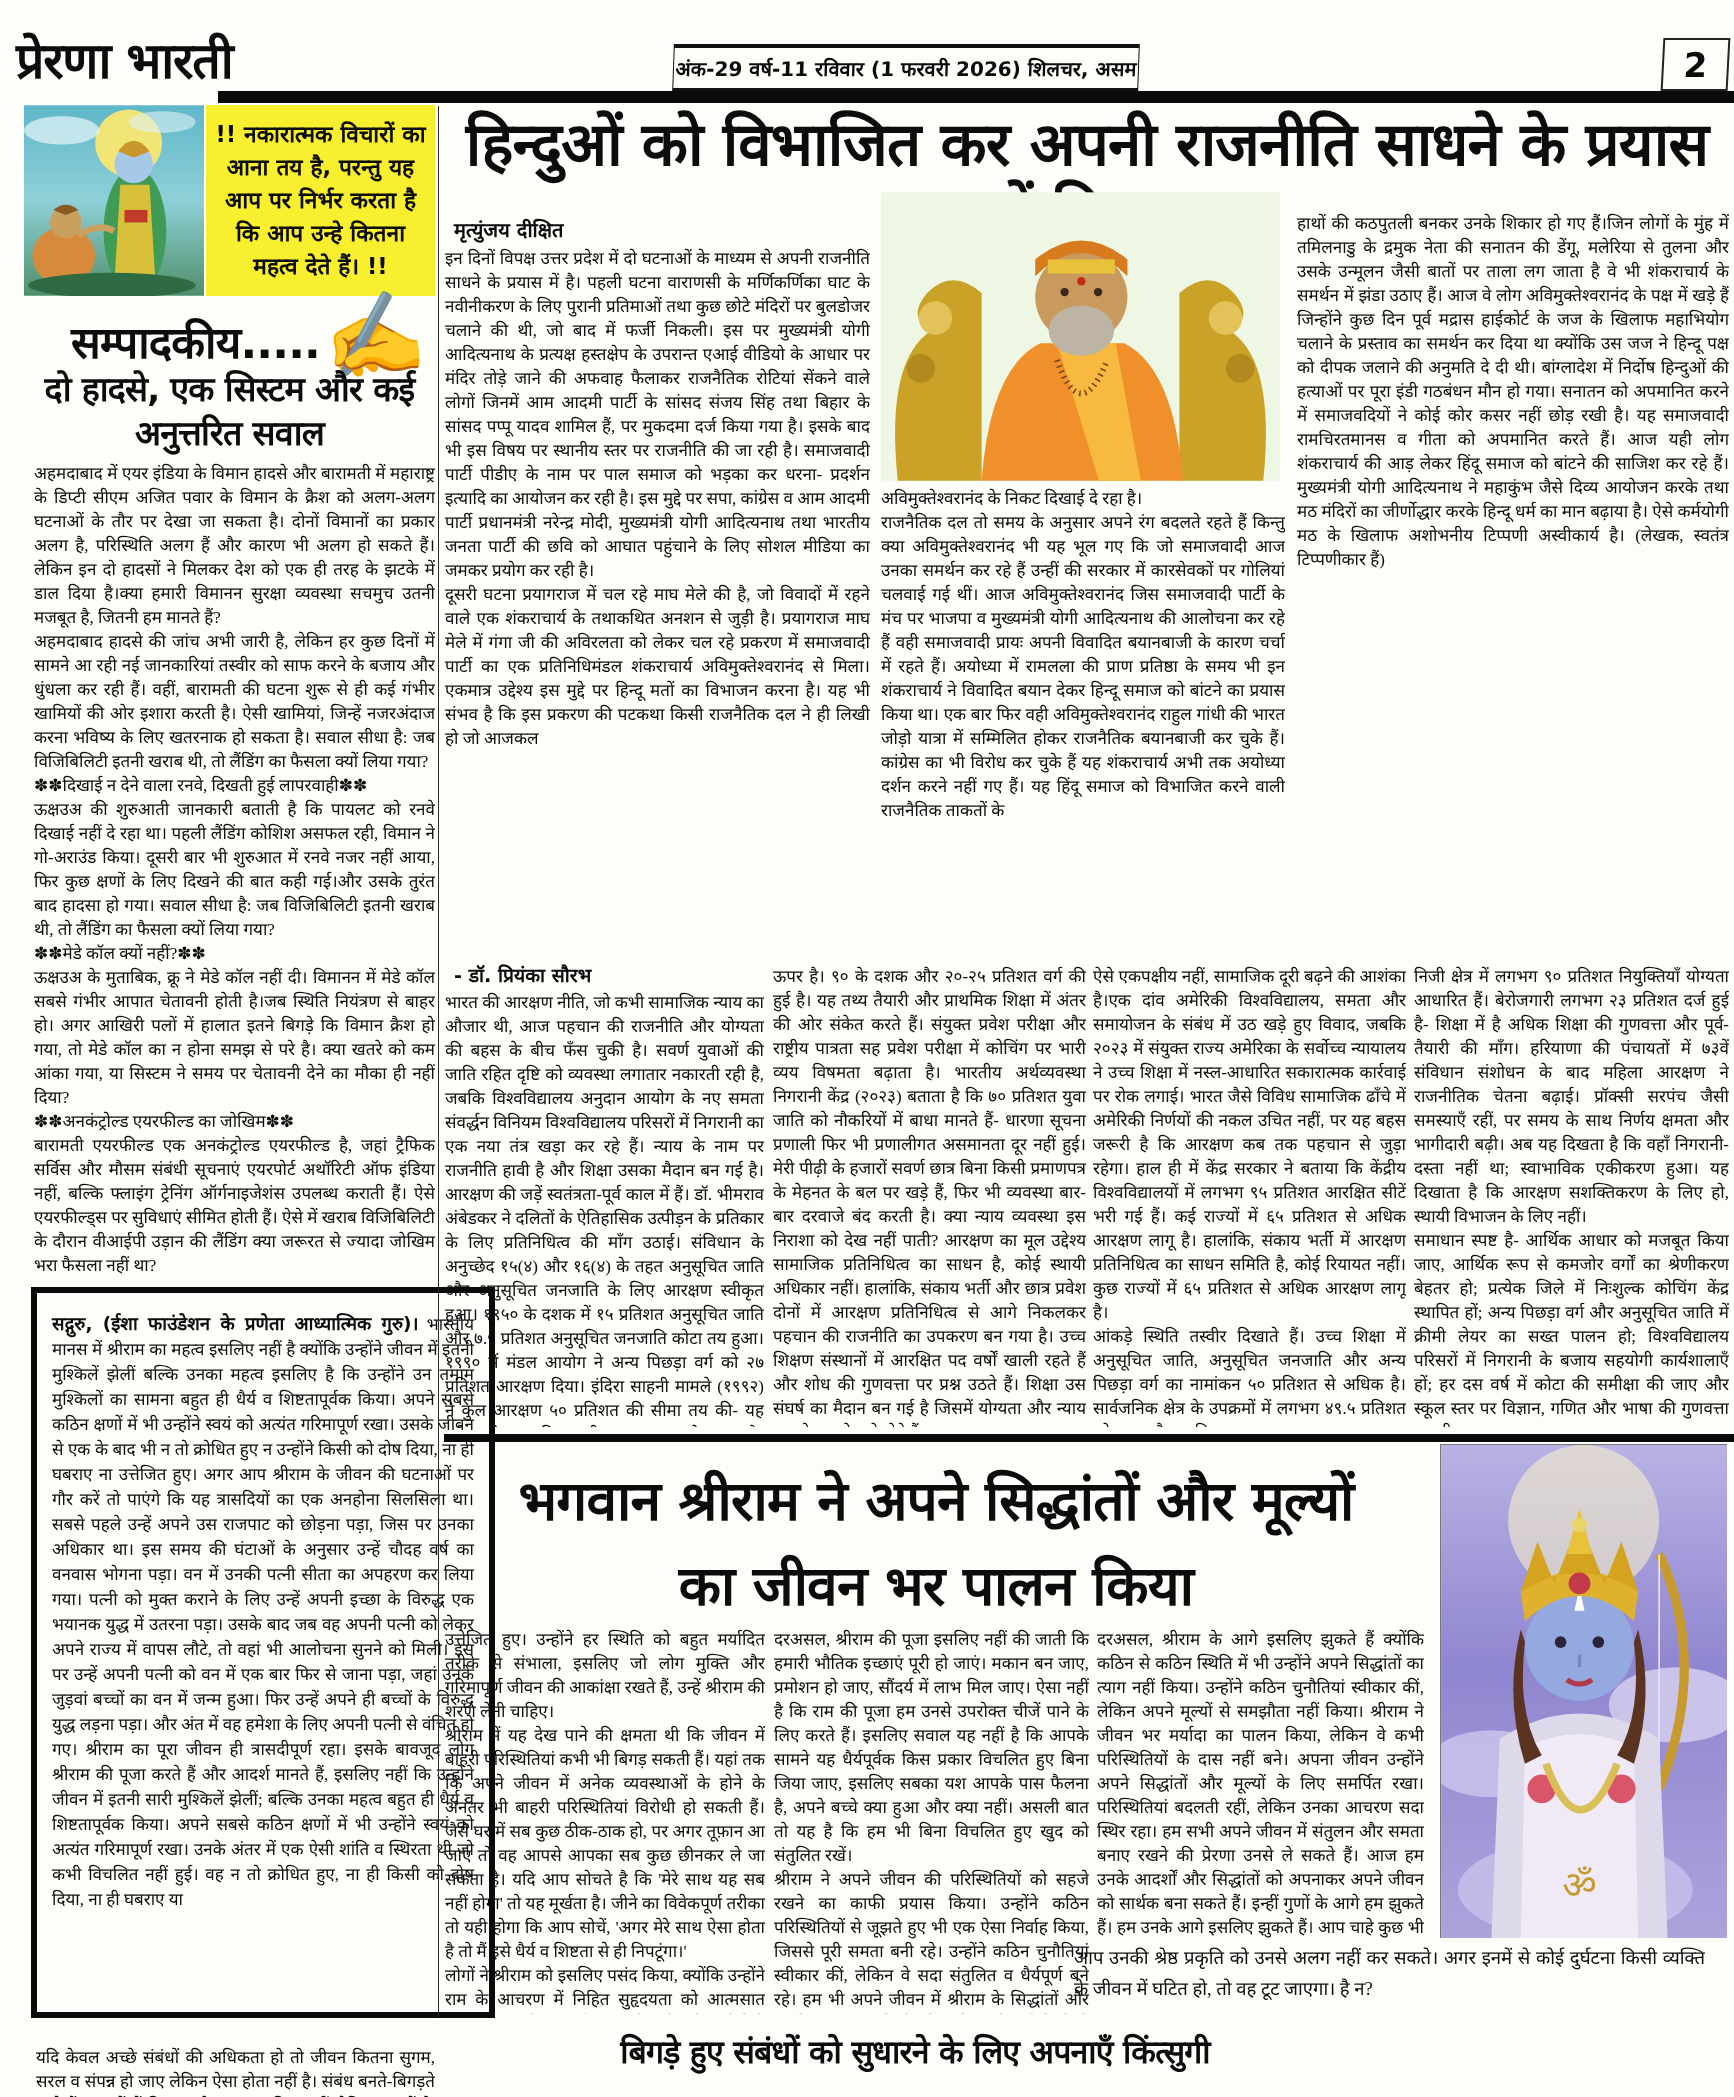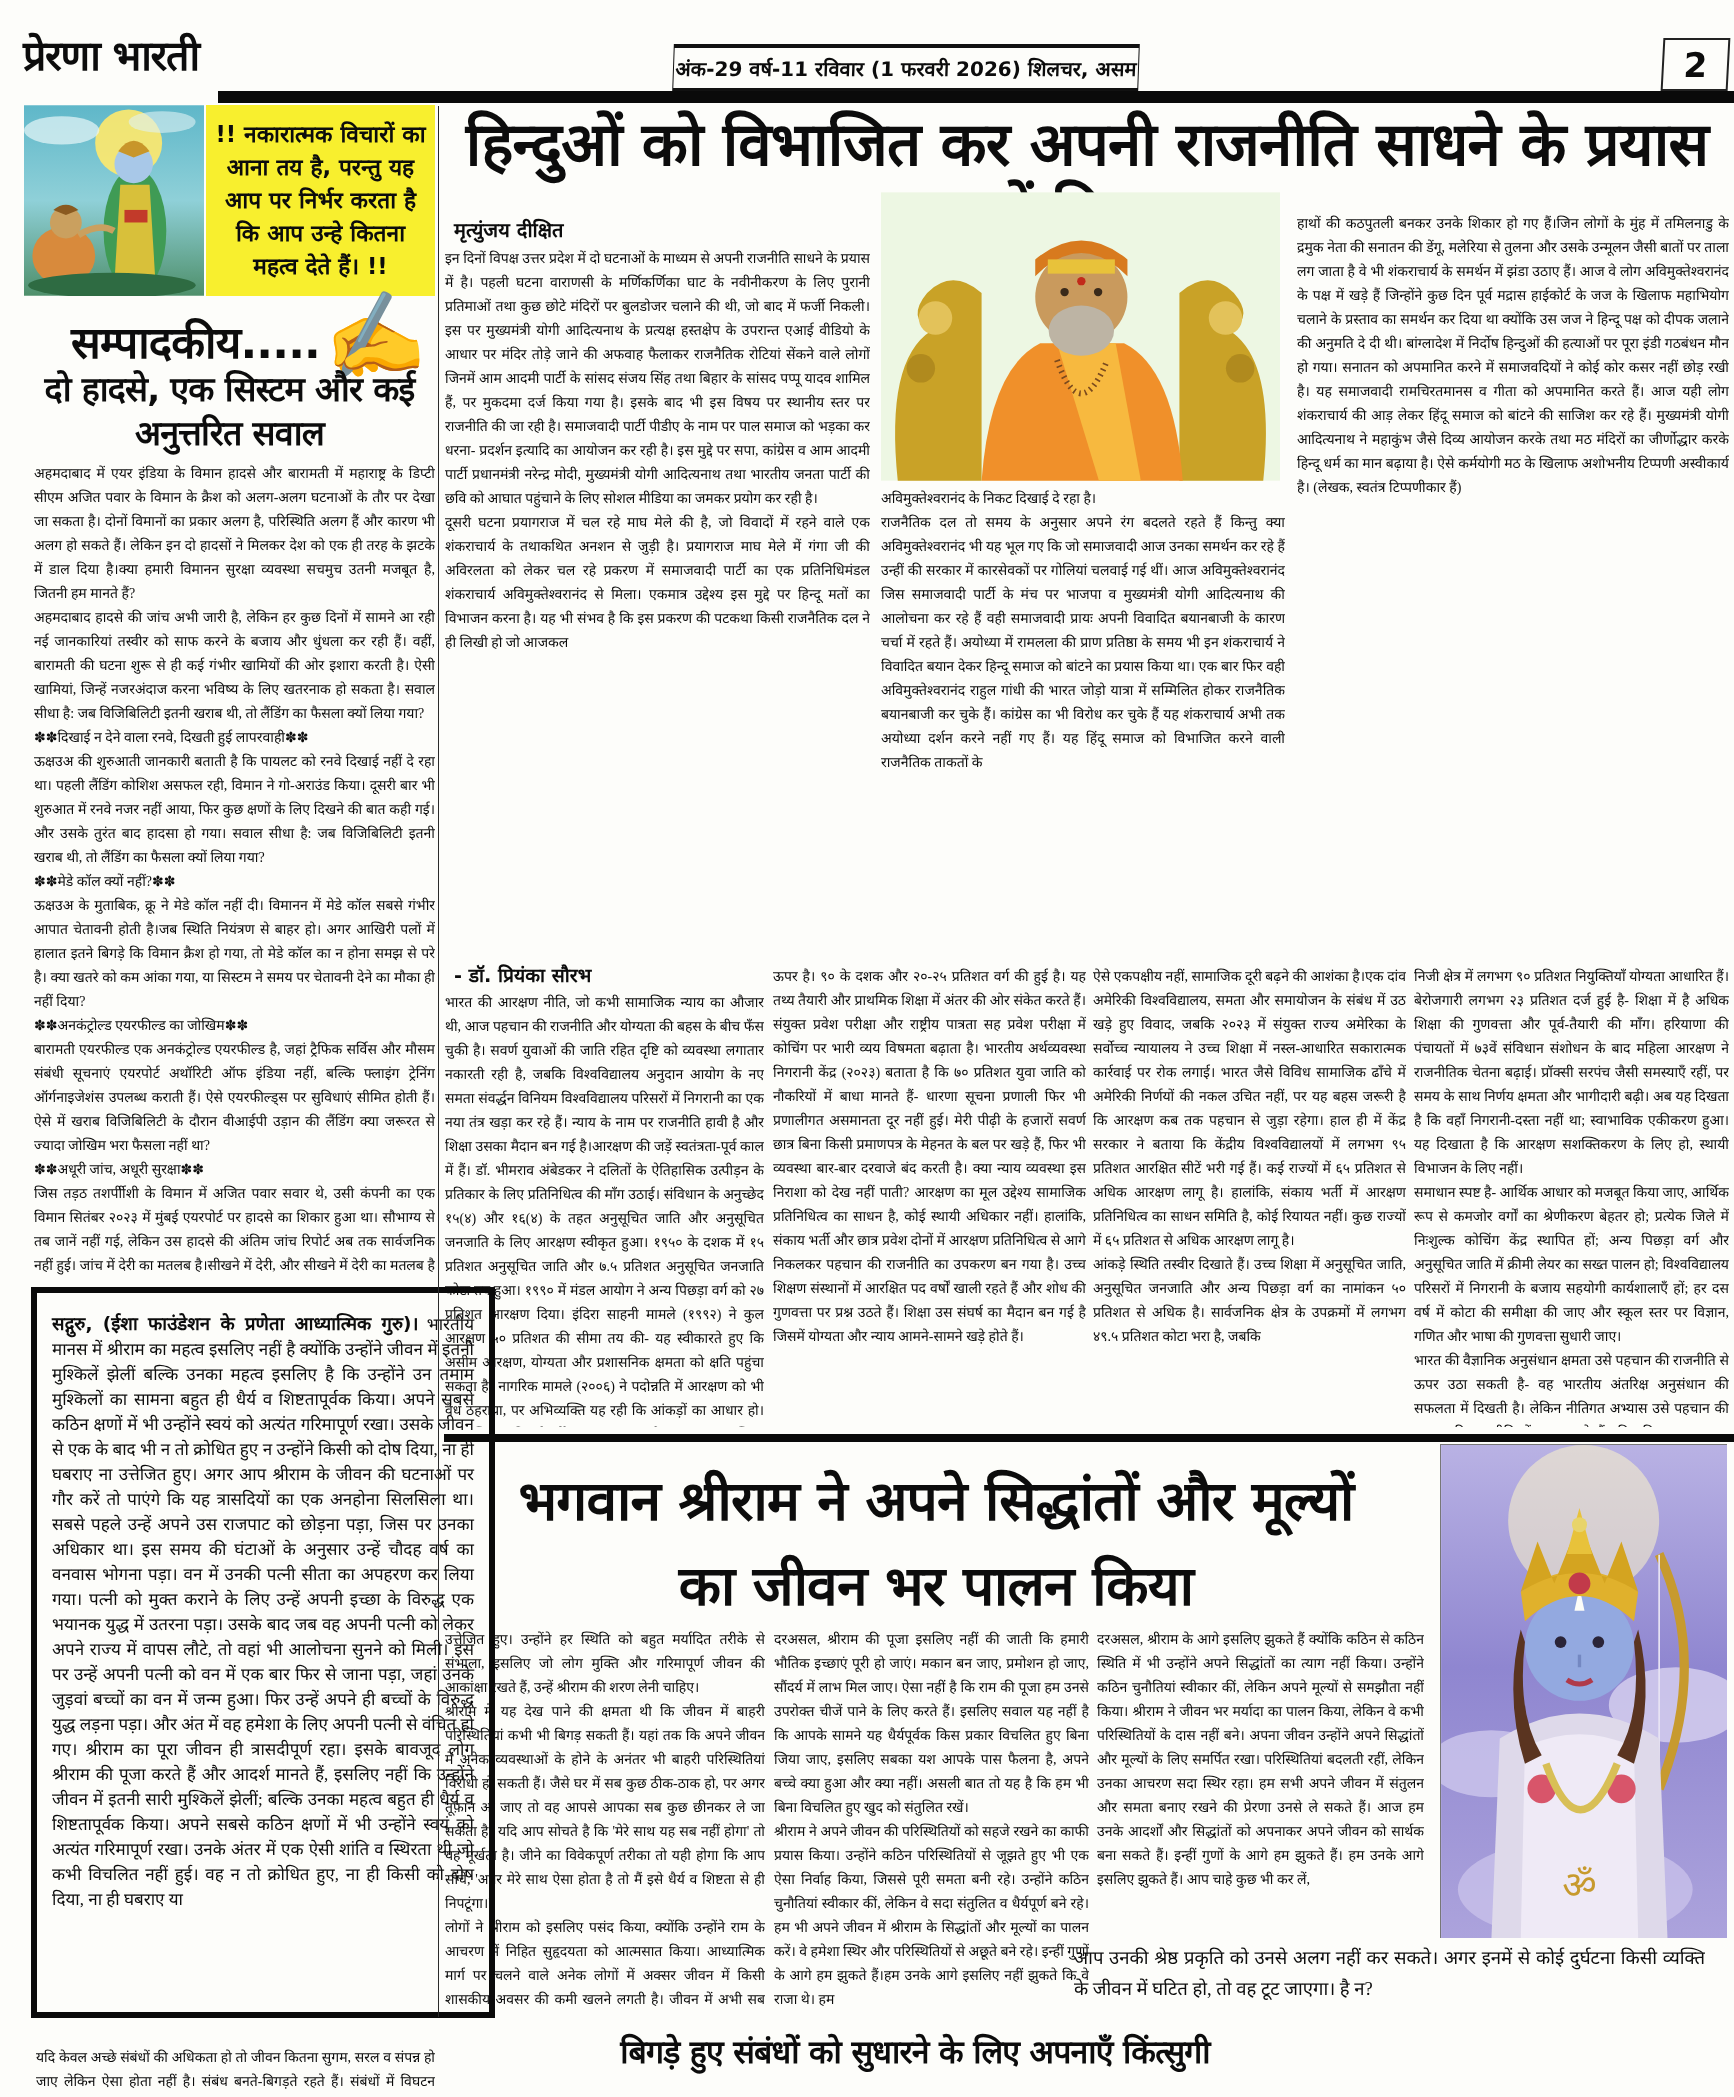--- a/index.html
+++ b/index.html
@@ -3,32 +3,32 @@
 <meta charset="utf-8">
 <style>
   html,body{margin:0;padding:0;background:#e8e8e4;}
   #page{position:relative;width:1734px;height:2725px;background:#fdfdfa;overflow:hidden;
         font-family:"Liberation Serif","DejaVu Serif",serif;color:#0c0c0c;}
   .abs{position:absolute;}
   .b{font-weight:bold;}
   .sans{font-family:"DejaVu Sans","Liberation Sans",sans-serif;}
   .prelines{white-space:pre-line;}
   .just{text-align:justify;text-justify:inter-word;}
-  .body-txt{font-size:14px;line-height:24px;overflow:hidden;}
+  .body-txt{font-size:17px;line-height:24px;overflow:hidden;}
   .headline{font-weight:bold;text-align:center;font-family:"DejaVu Sans","Liberation Sans",sans-serif;letter-spacing:-0.8px;}
   .rule{background:#0a0a0a;}
   .imgbox{overflow:hidden;}
   svg{display:block;}
 </style>
 </head>
 <body>
 
 <div id="page">
 
-  <div class="abs sans b" style="left:23px;top:35px;width:235px;font-size:41px;letter-spacing:-1.3px;line-height:1.05;">प्रेरणा भारती</div>
+  <div class="abs sans b" style="left:16px;top:35px;width:235px;font-size:50px;letter-spacing:-1.3px;line-height:1.05;">प्रेरणा भारती</div>
 
   <div class="abs sans b" style="left:673px;top:44px;width:464px;height:40px;border:1.7px solid #111;border-top:4.6px solid #111;border-bottom:4.6px solid #111;display:flex;align-items:center;justify-content:center;font-size:20px;transform:skewX(-2deg);">अंक-29 वर्ष-11  रविवार (1 फरवरी 2026) शिलचर, असम</div>
 
   <div class="abs sans b" style="left:1662px;top:38px;width:63px;height:49px;border:2.1px solid #222;display:flex;align-items:center;justify-content:center;font-size:34px;transform:skewX(-3deg);">2</div>
 
   <div class="abs rule" style="left:218px;top:91px;width:1516px;height:11.7px;"></div>
 
   <div class="abs imgbox" style="left:24px;top:105px;width:180px;height:191px;">
     <svg width="180" height="191" viewBox="0 0 430 455">
       <defs>

